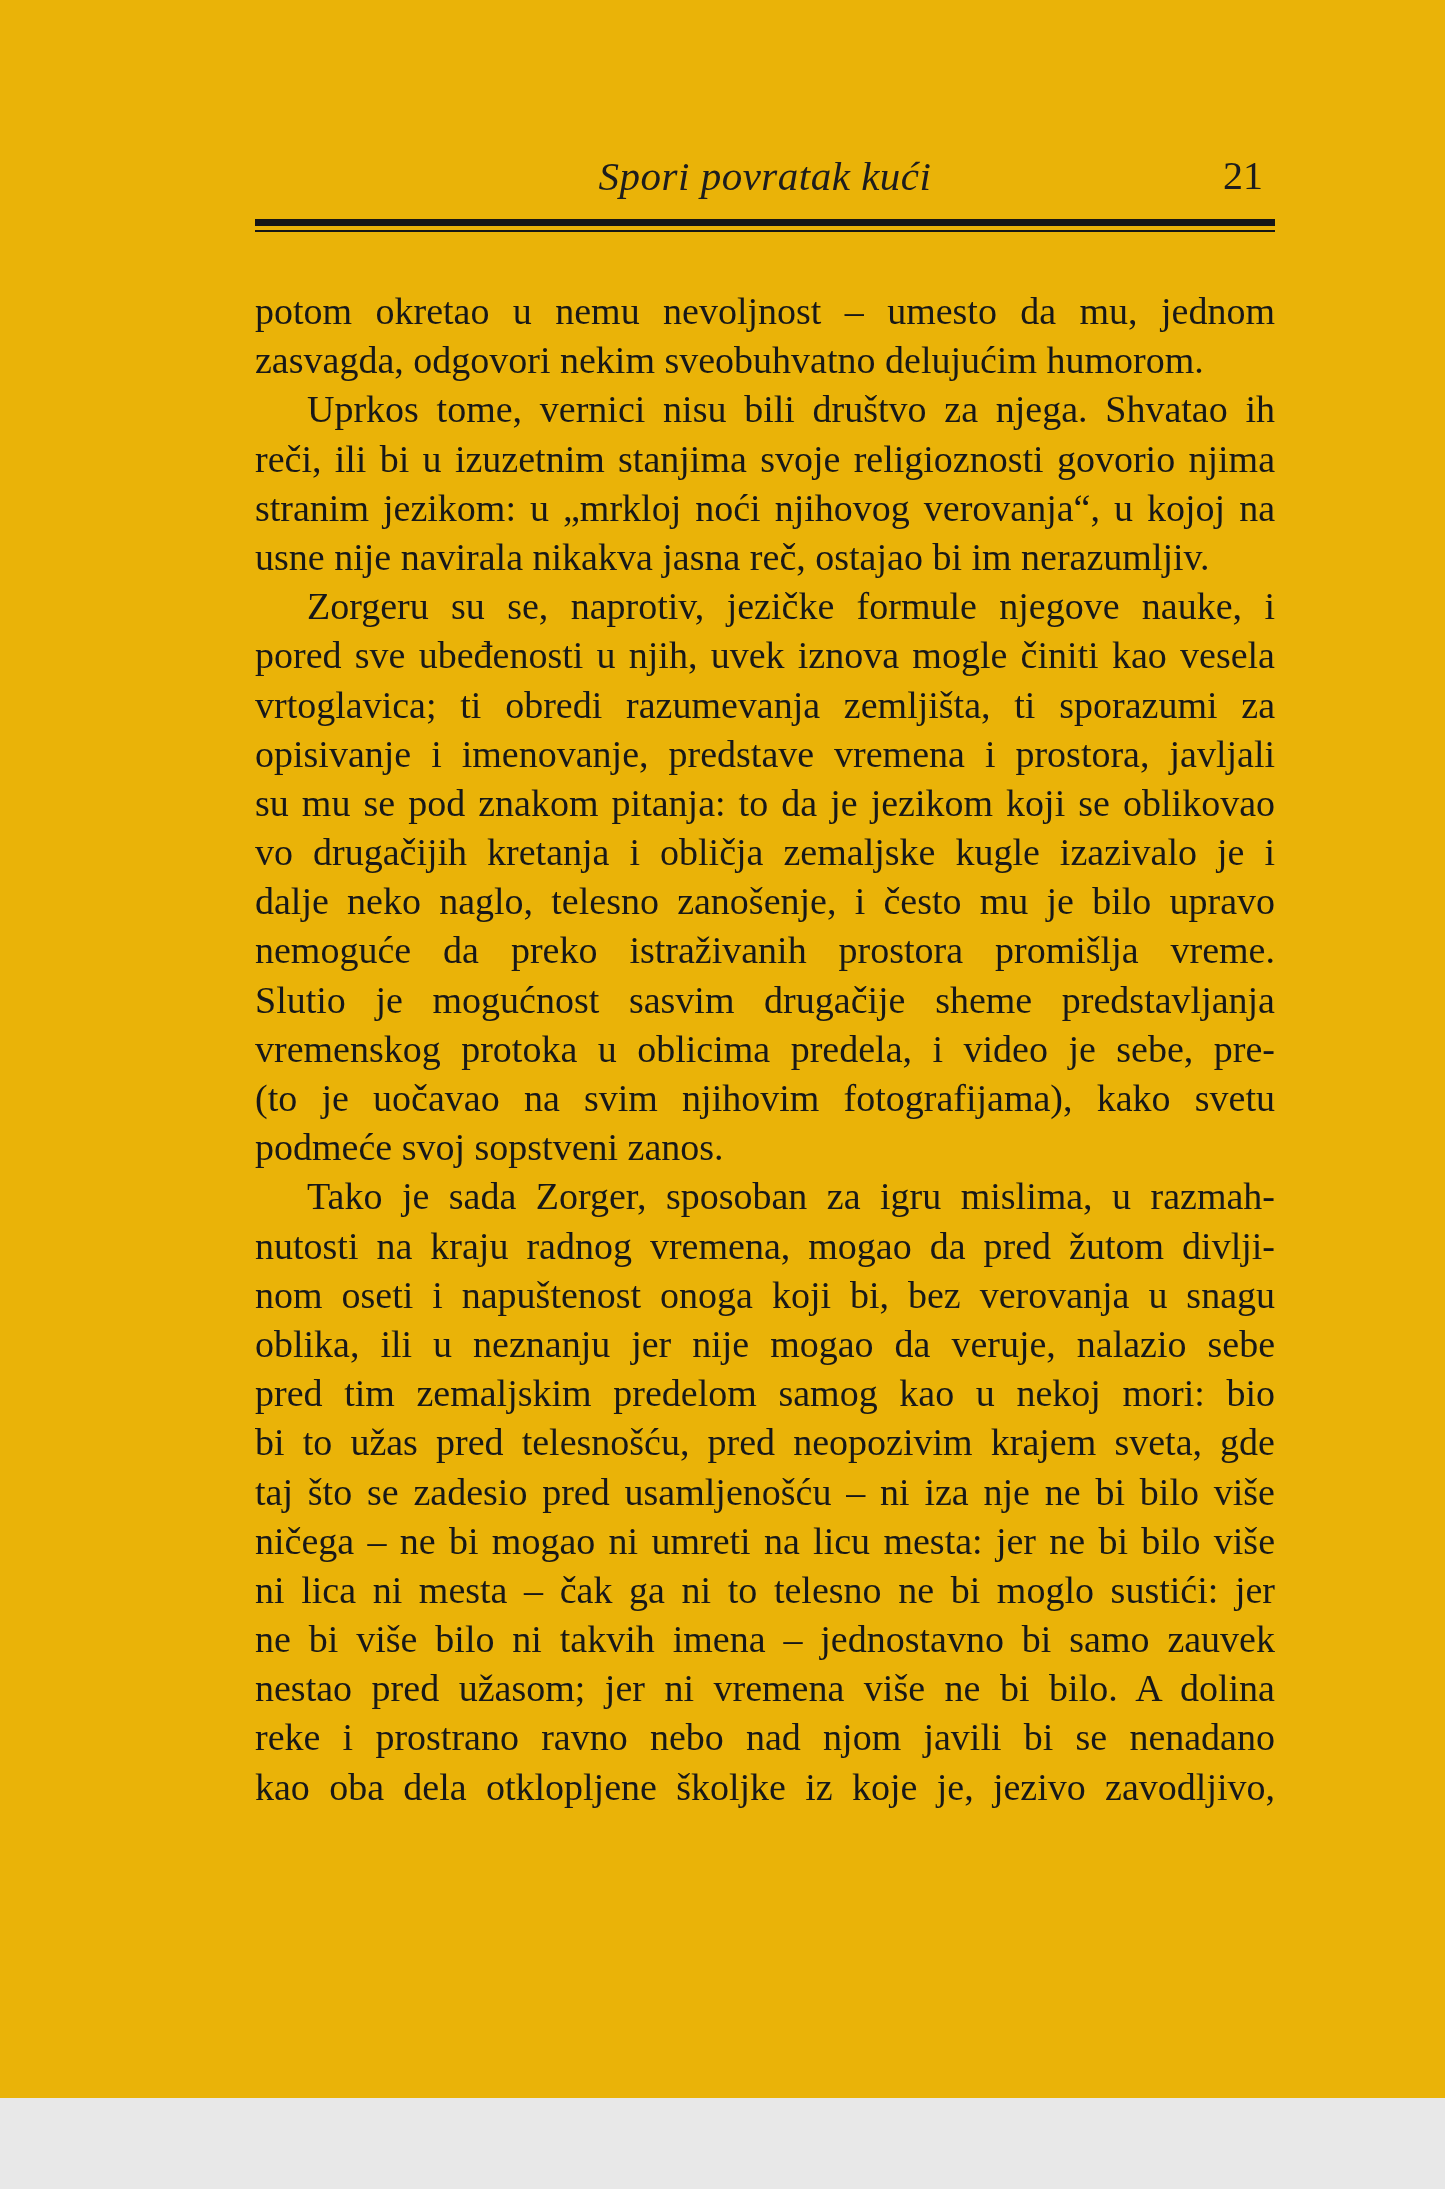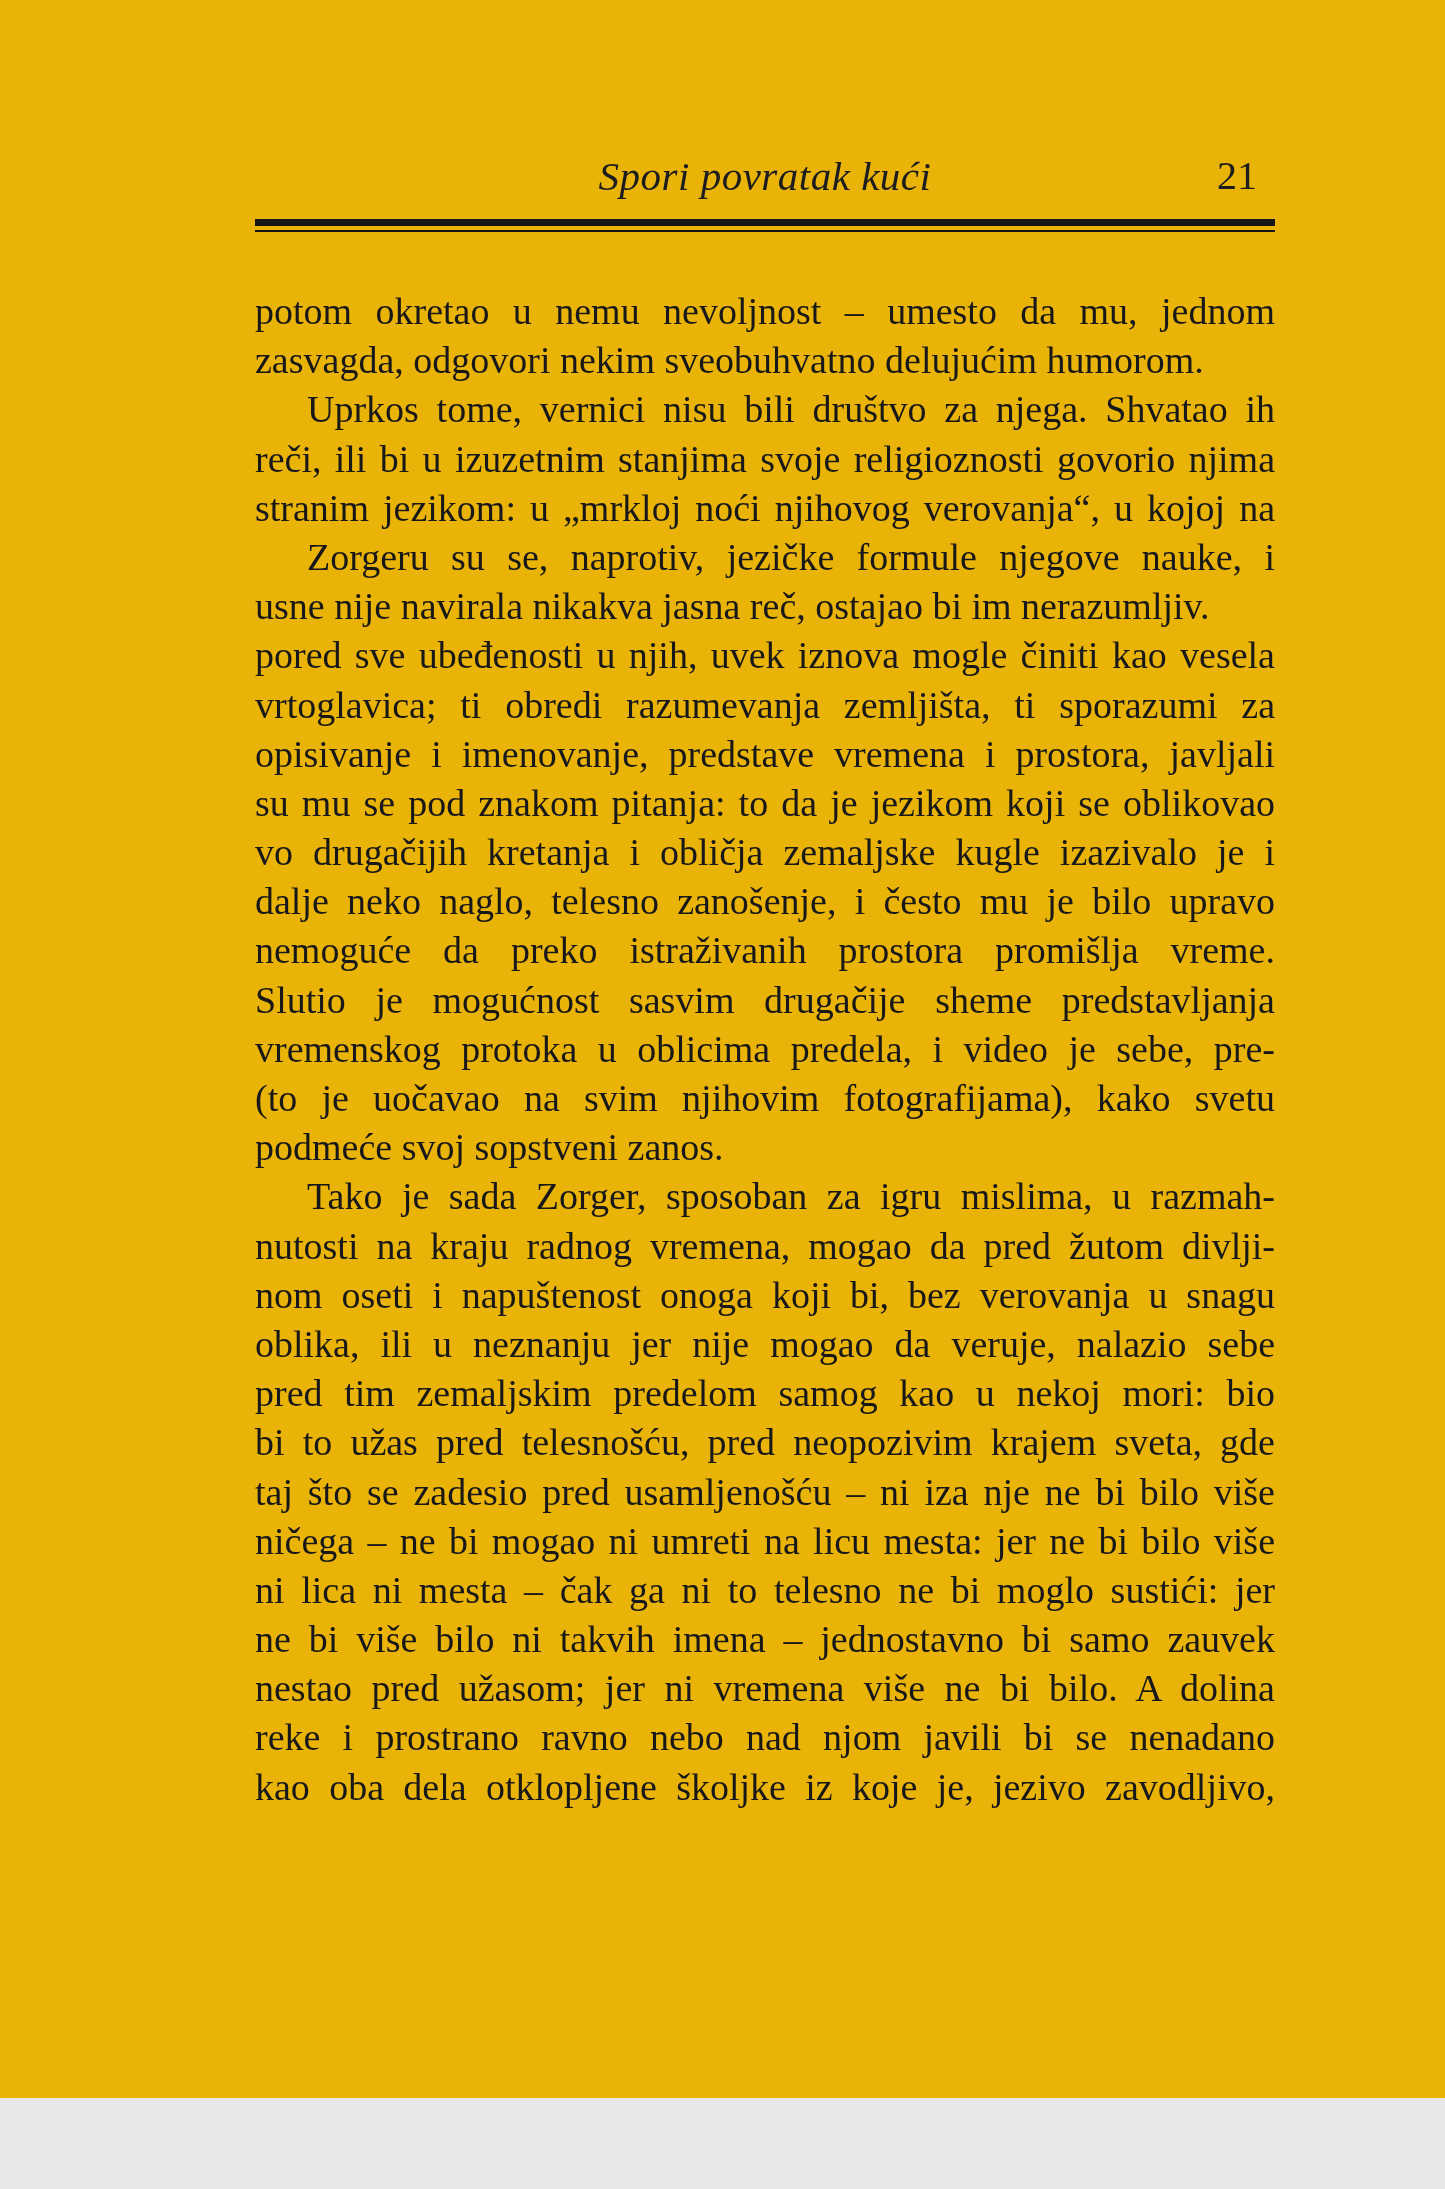--- a/index.html
+++ b/index.html
@@ -34,21 +34,21 @@
     left: 0;
     right: 0;
     text-align: center;
     font-style: italic;
     font-size: 41px;
     letter-spacing: 0.5px;
     color: #1d1d1d;
   }
   .page-number {
     position: absolute;
-    right: 18px;
+    right: 12px;
     font-size: 40px;
     color: #1d1d1d;
   }
   .header-rule {
     margin-top: 17px;
     height: 13px;
     border-top: 7px solid #161616;
     border-bottom: 2px solid #161616;
     box-sizing: border-box;
   }
@@ -85,22 +85,22 @@
 
     <div class="header-rule"></div>
 
     <div class="body-text">
 
     <p class="text-line">potom okretao u nemu nevoljnost – umesto da mu, jednom</p>
         <p class="text-line para-end">zasvagda, odgovori nekim sveobuhvatno delujućim humorom.</p>
         <p class="text-line indent">Uprkos tome, vernici nisu bili društvo za njega. Shvatao ih</p>
         <p class="text-line">reči, ili bi u izuzetnim stanjima svoje religioznosti govorio njima</p>
         <p class="text-line">stranim jezikom: u „mrkloj noći njihovog verovanja“, u kojoj na</p>
+        <p class="text-line para-end">usne nije navirala nikakva jasna reč, ostajao bi im nerazumljiv.</p>
         <p class="text-line indent">Zorgeru su se, naprotiv, jezičke formule njegove nauke, i</p>
-        <p class="text-line para-end">usne nije navirala nikakva jasna reč, ostajao bi im nerazumljiv.</p>
         <p class="text-line">pored sve ubeđenosti u njih, uvek iznova mogle činiti kao vesela</p>
         <p class="text-line">vrtoglavica; ti obredi razumevanja zemljišta, ti sporazumi za</p>
         <p class="text-line">opisivanje i imenovanje, predstave vremena i prostora, javljali</p>
         <p class="text-line">su mu se pod znakom pitanja: to da je jezikom koji se oblikovao</p>
         <p class="text-line">vo drugačijih kretanja i obličja zemaljske kugle izazivalo je i</p>
         <p class="text-line">dalje neko naglo, telesno zanošenje, i često mu je bilo upravo</p>
         <p class="text-line">nemoguće da preko istraživanih prostora promišlja vreme.</p>
         <p class="text-line">Slutio je mogućnost sasvim drugačije sheme predstavljanja</p>
         <p class="text-line">vremenskog protoka u oblicima predela, i video je sebe, pre-</p>
         <p class="text-line">(to je uočavao na svim njihovim fotografijama), kako svetu</p>

